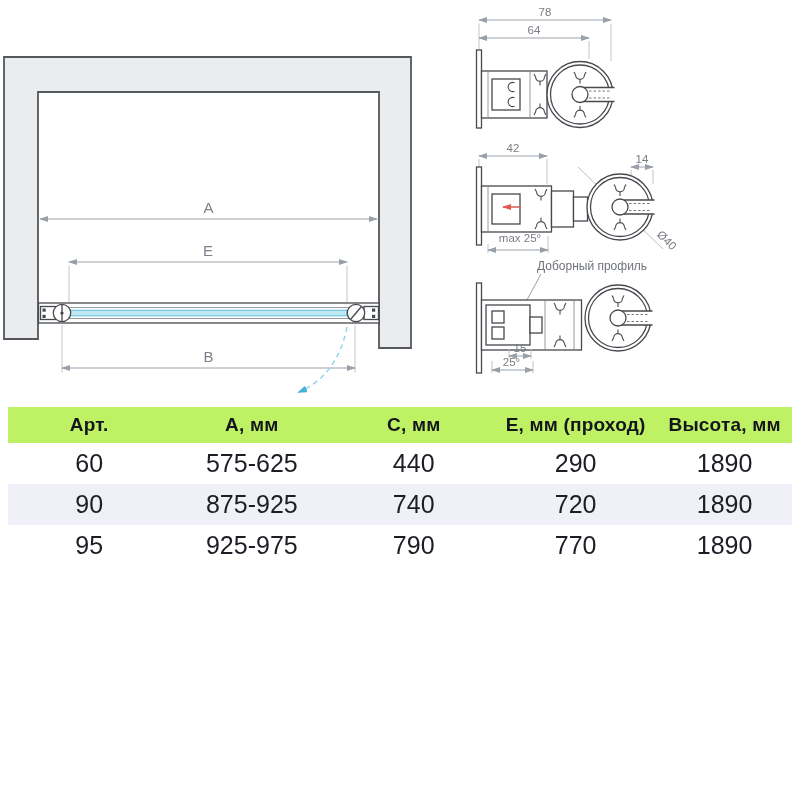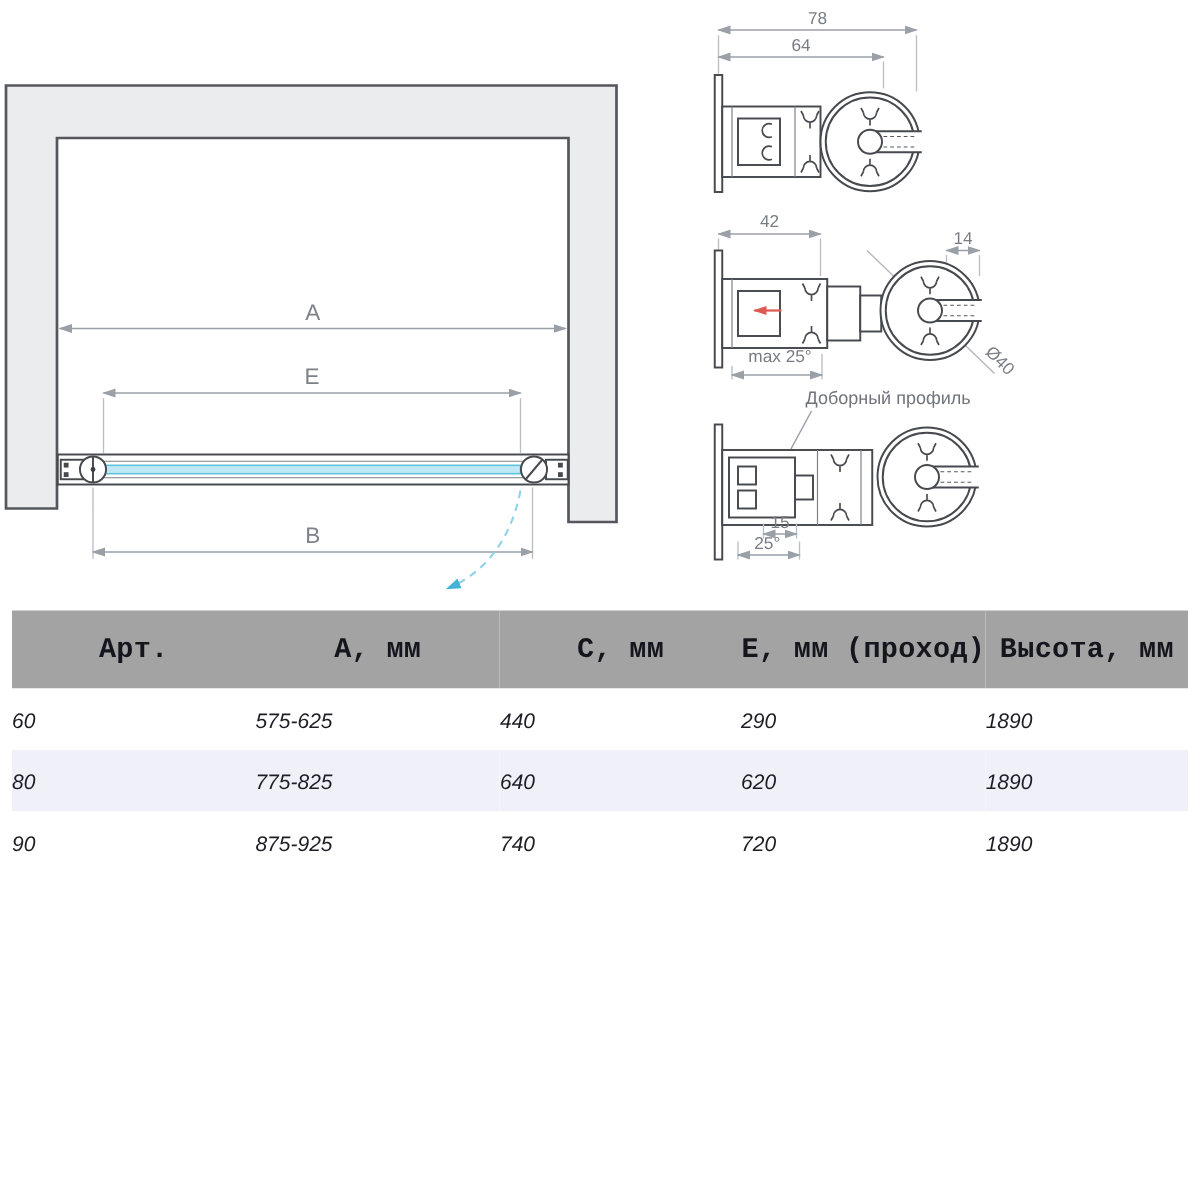--- a/index.html
+++ b/index.html
@@ -2,25 +2,25 @@
 <html><head>
 <meta charset="utf-8">
 <style>
   html,body{margin:0;padding:0;background:#ffffff;}
   body{width:800px;height:800px;font-family:"Liberation Sans",sans-serif;}
   .stage{position:relative;width:800px;height:800px;overflow:hidden;background:#fff;}
   svg.diagram{position:absolute;top:0;left:0;}
 
   .spec-table{position:absolute;top:407px;left:8px;width:784px;}
   table{border-collapse:collapse;width:100%;table-layout:fixed;}
-  thead tr{background:#a3a3a3;height:52px;font-family:Liberation Mono, monospace;}
+  thead tr{background:#bef264;height:36px;}
   th{font-weight:600;font-size:19px;color:#15151d;text-align:center;padding:0;letter-spacing:.2px;}
   tbody tr{height:41px;background:#ffffff;}
   tbody tr:nth-child(even){background:#f0f1f8;}
-  td{font-size:14px;color:#1d1d25;padding:0;font-style:italic;}
+  td{font-size:25px;color:#1d1d25;text-align:center;padding:0;}
 
   
   .prof{stroke:#46494e;fill:none;stroke-width:1.3;}
   .proff{stroke:#46494e;fill:#ffffff;stroke-width:1.3;}
   .thin{stroke:#7d8085;fill:none;stroke-width:.8;}
   .dim{stroke:#9aa0a8;fill:none;stroke-width:1;}
   .ext{stroke:#b9bec6;fill:none;stroke-width:.9;}
   .dimtxt{fill:#787d84;font-size:11.5px;font-family:"Liberation Sans",sans-serif;text-anchor:middle;}
   .lettertxt{fill:#7d828a;font-size:15px;font-family:"Liberation Sans",sans-serif;text-anchor:middle;}
 </style>
@@ -222,30 +222,30 @@
     </thead>
     <tbody>
           <tr>
             <td>60</td>
             <td>575-625</td>
             <td>440</td>
             <td>290</td>
             <td>1890</td>
           </tr>
           <tr>
-            <td>80</td>
-            <td>775-825</td>
-            <td>640</td>
-            <td>620</td>
-            <td>1890</td>
-          </tr>
-          <tr>
             <td>90</td>
             <td>875-925</td>
             <td>740</td>
             <td>720</td>
             <td>1890</td>
           </tr>
+          <tr>
+            <td>95</td>
+            <td>925-975</td>
+            <td>790</td>
+            <td>770</td>
+            <td>1890</td>
+          </tr>
         </tbody>
   </table>
 </div>
 
 </div>
 
 </body></html>

